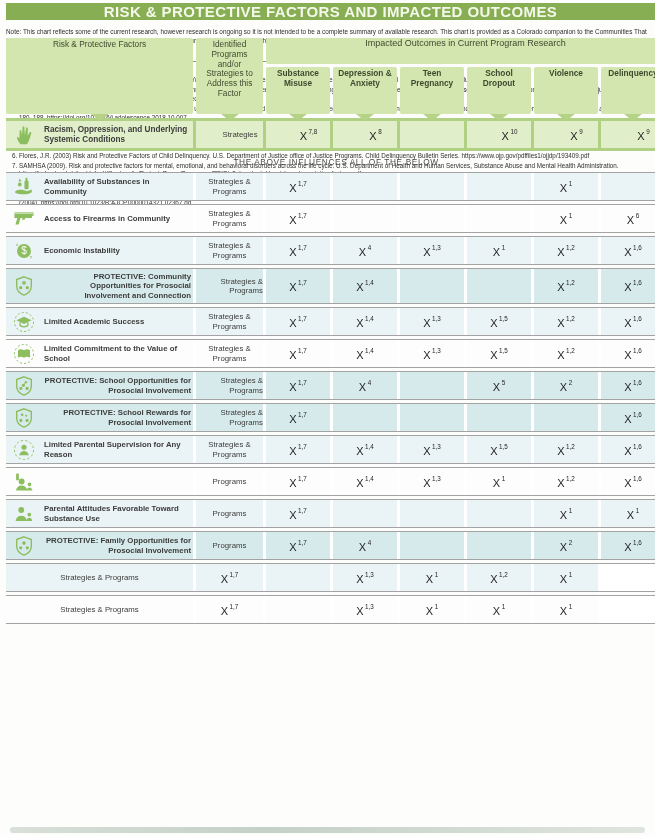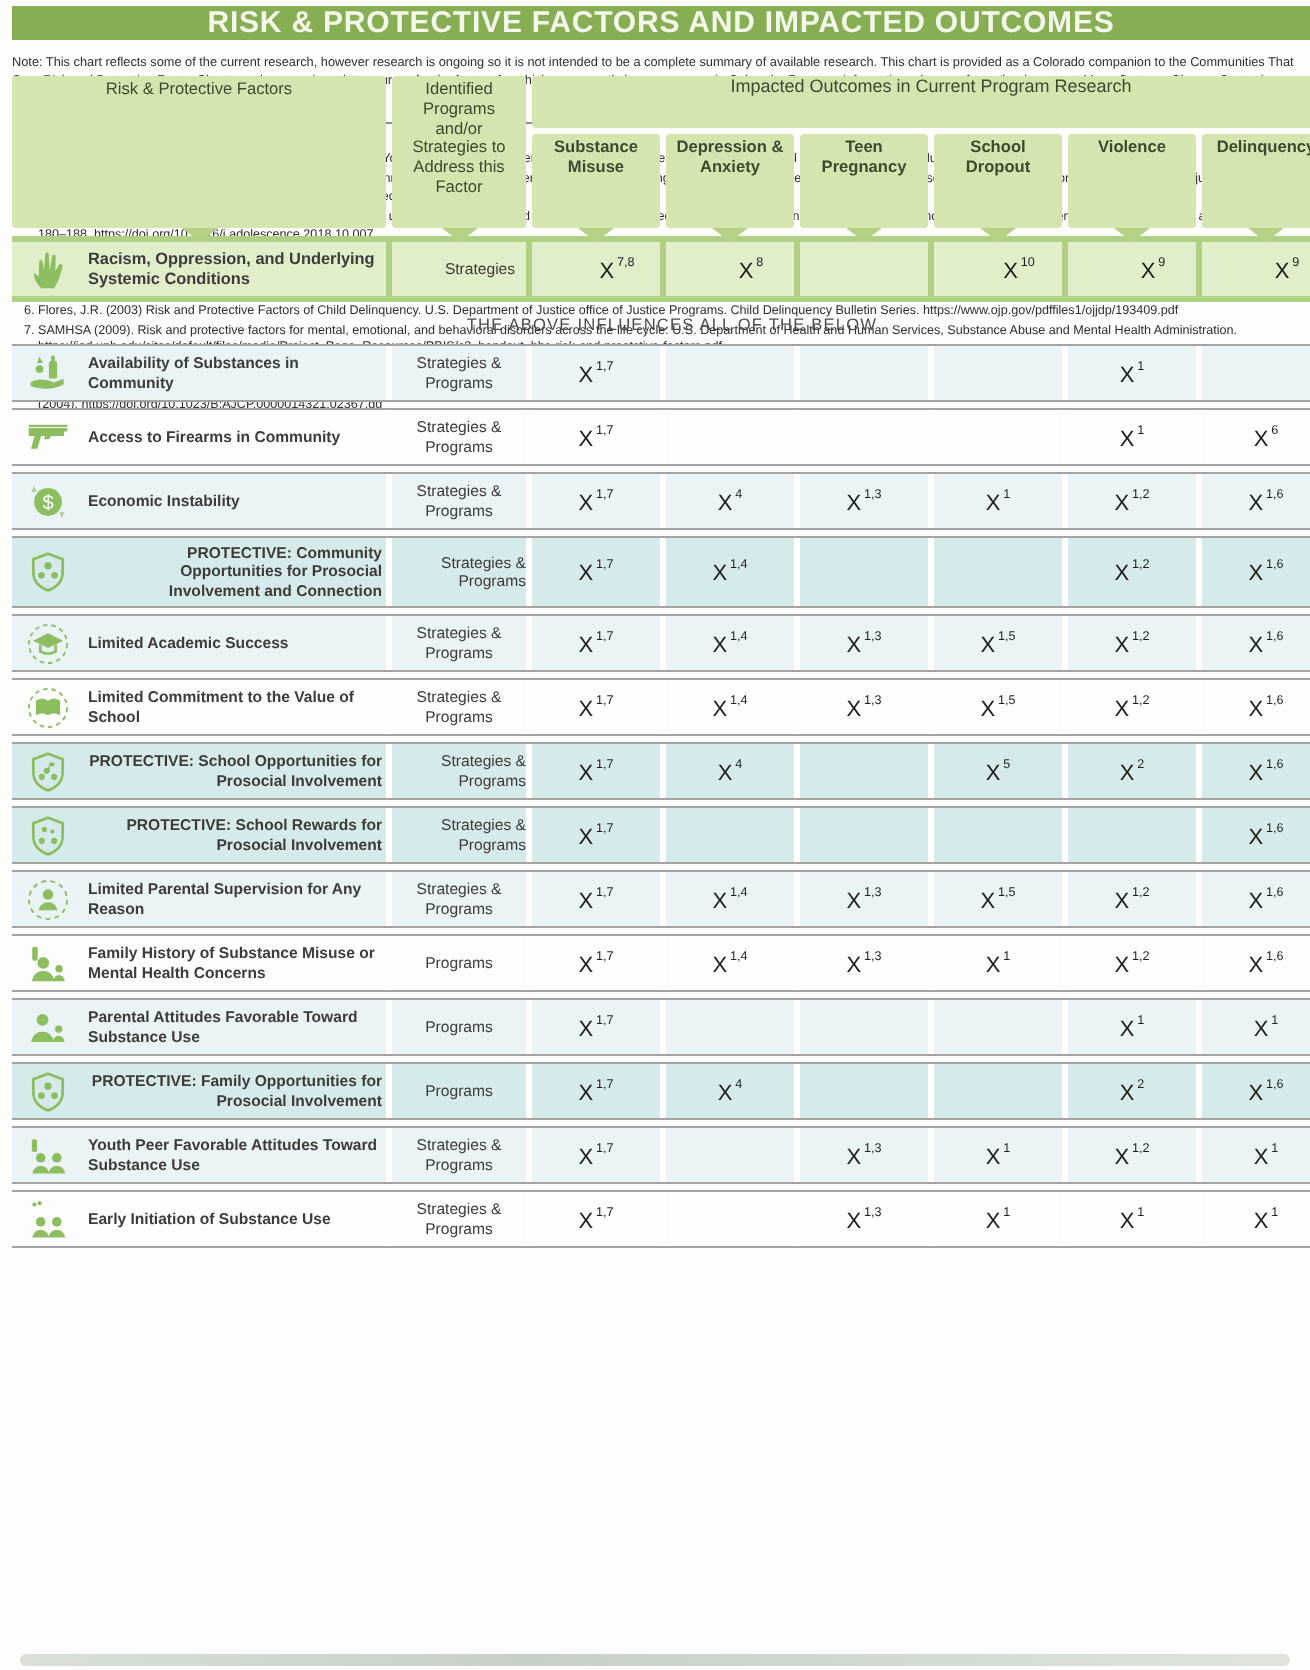--- a/index.html
+++ b/index.html
@@ -436,21 +436,20 @@
           <div class="cell factor">
             <span class="icon">
               <svg viewBox="0 0 24 24">
                 <rect x="3.4" y="2.6" width="3" height="7.6" rx="1" fill="var(--icon-green)"></rect>
                 <circle cx="9.4" cy="11.4" r="3.2" fill="var(--icon-green)"></circle>
                 <path fill="var(--icon-green)" d="M3.2 21.4c.8-3.8 3-5.6 6.2-5.6s5.4 1.8 6.2 5.6z"></path>
                 <circle cx="18" cy="14.6" r="2" fill="var(--icon-green)"></circle>
                 <path fill="var(--icon-green)" d="M14.8 21.4c.5-2.3 1.6-3.4 3.2-3.4s2.7 1.1 3.2 3.4z"></path>
               </svg>
             </span>
-            <span class="name">Family History of Substance Misuse or Mental Health Concerns</span>
           </div>
           <div class="cell programs-cell">
             <span>Programs</span>
           </div>
           <div class="cell">
             <span class="xmark"><span>X</span><sup>1,7</sup></span>
           </div>
           <div class="cell">
             <span class="xmark"><span>X</span><sup>1,4</sup></span>
           </div>
@@ -519,32 +518,20 @@
           <div class="cell"></div>
           <div class="cell"></div>
           <div class="cell">
             <span class="xmark"><span>X</span><sup>2</sup></span>
           </div>
           <div class="cell">
             <span class="xmark"><span>X</span><sup>1,6</sup></span>
           </div>
         </div>
         <div class="cols row tint-blue">
-          <div class="cell factor">
-            <span class="icon">
-              <svg viewBox="0 0 24 24">
-                <rect x="3.2" y="2.8" width="2.8" height="7" rx="1" fill="var(--icon-green)"></rect>
-                <circle cx="8" cy="13" r="2.6" fill="var(--icon-green)"></circle>
-                <path fill="var(--icon-green)" d="M3.4 21.6c.6-2.8 2.2-4.2 4.6-4.2s4 1.4 4.6 4.2z"></path>
-                <circle cx="16.8" cy="13" r="2.6" fill="var(--icon-green)"></circle>
-                <path fill="var(--icon-green)" d="M12.2 21.6c.6-2.8 2.2-4.2 4.6-4.2s4 1.4 4.6 4.2z"></path>
-              </svg>
-            </span>
-            <span class="name">Youth Peer Favorable Attitudes Toward Substance Use</span>
-          </div>
           <div class="cell programs-cell">
             <span>Strategies &amp; Programs</span>
           </div>
           <div class="cell">
             <span class="xmark"><span>X</span><sup>1,7</sup></span>
           </div>
           <div class="cell"></div>
           <div class="cell">
             <span class="xmark"><span>X</span><sup>1,3</sup></span>
           </div>
@@ -552,33 +539,20 @@
             <span class="xmark"><span>X</span><sup>1</sup></span>
           </div>
           <div class="cell">
             <span class="xmark"><span>X</span><sup>1,2</sup></span>
           </div>
           <div class="cell">
             <span class="xmark"><span>X</span><sup>1</sup></span>
           </div>
         </div>
         <div class="cols row tint-white">
-          <div class="cell factor">
-            <span class="icon">
-              <svg viewBox="0 0 24 24">
-                <circle cx="4.6" cy="3.6" r="1.1" fill="var(--icon-green)"></circle>
-                <circle cx="7.4" cy="2.8" r="1.1" fill="var(--icon-green)"></circle>
-                <circle cx="8" cy="13" r="2.6" fill="var(--icon-green)"></circle>
-                <path fill="var(--icon-green)" d="M3.4 21.6c.6-2.8 2.2-4.2 4.6-4.2s4 1.4 4.6 4.2z"></path>
-                <circle cx="16.8" cy="13" r="2.6" fill="var(--icon-green)"></circle>
-                <path fill="var(--icon-green)" d="M12.2 21.6c.6-2.8 2.2-4.2 4.6-4.2s4 1.4 4.6 4.2z"></path>
-              </svg>
-            </span>
-            <span class="name">Early Initiation of Substance Use</span>
-          </div>
           <div class="cell programs-cell">
             <span>Strategies &amp; Programs</span>
           </div>
           <div class="cell">
             <span class="xmark"><span>X</span><sup>1,7</sup></span>
           </div>
           <div class="cell"></div>
           <div class="cell">
             <span class="xmark"><span>X</span><sup>1,3</sup></span>
           </div>

